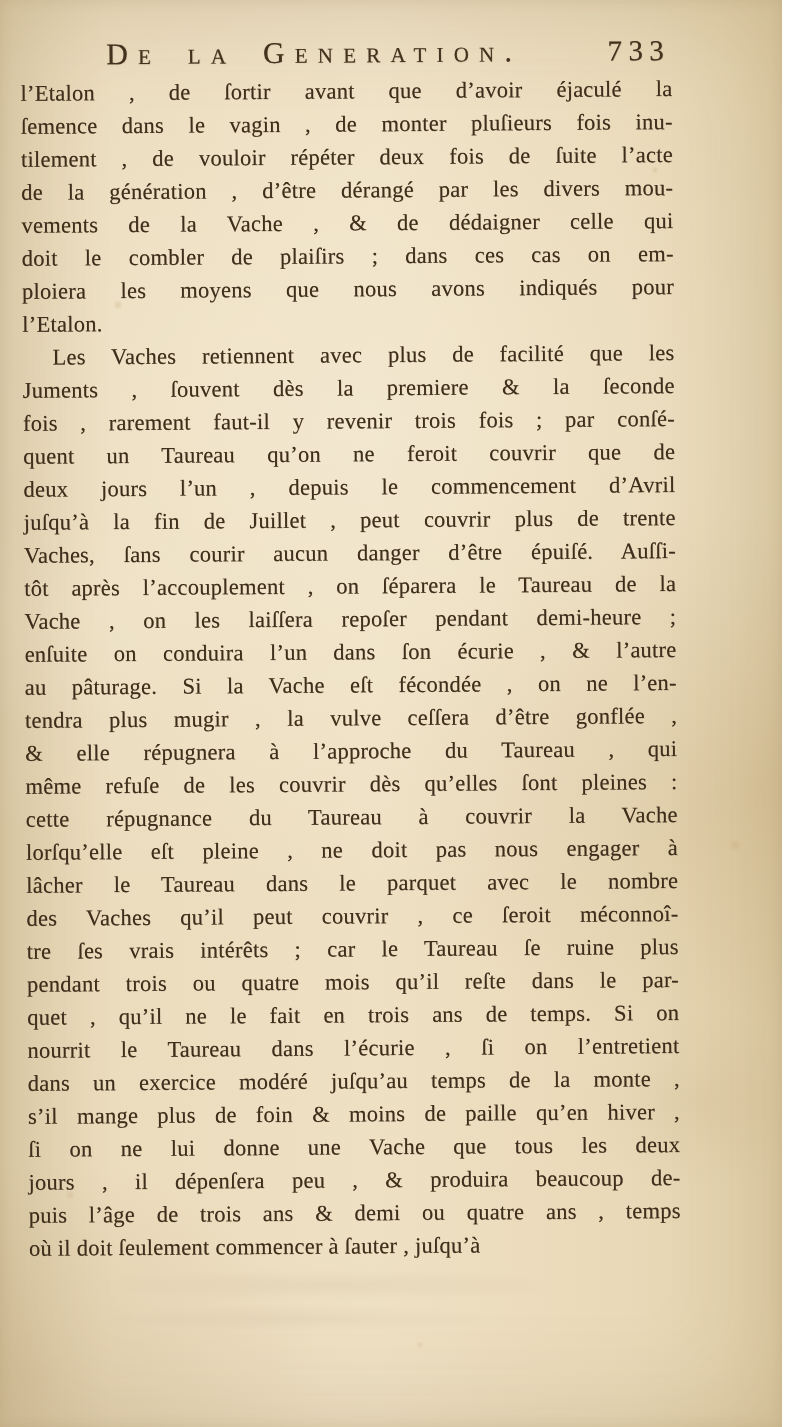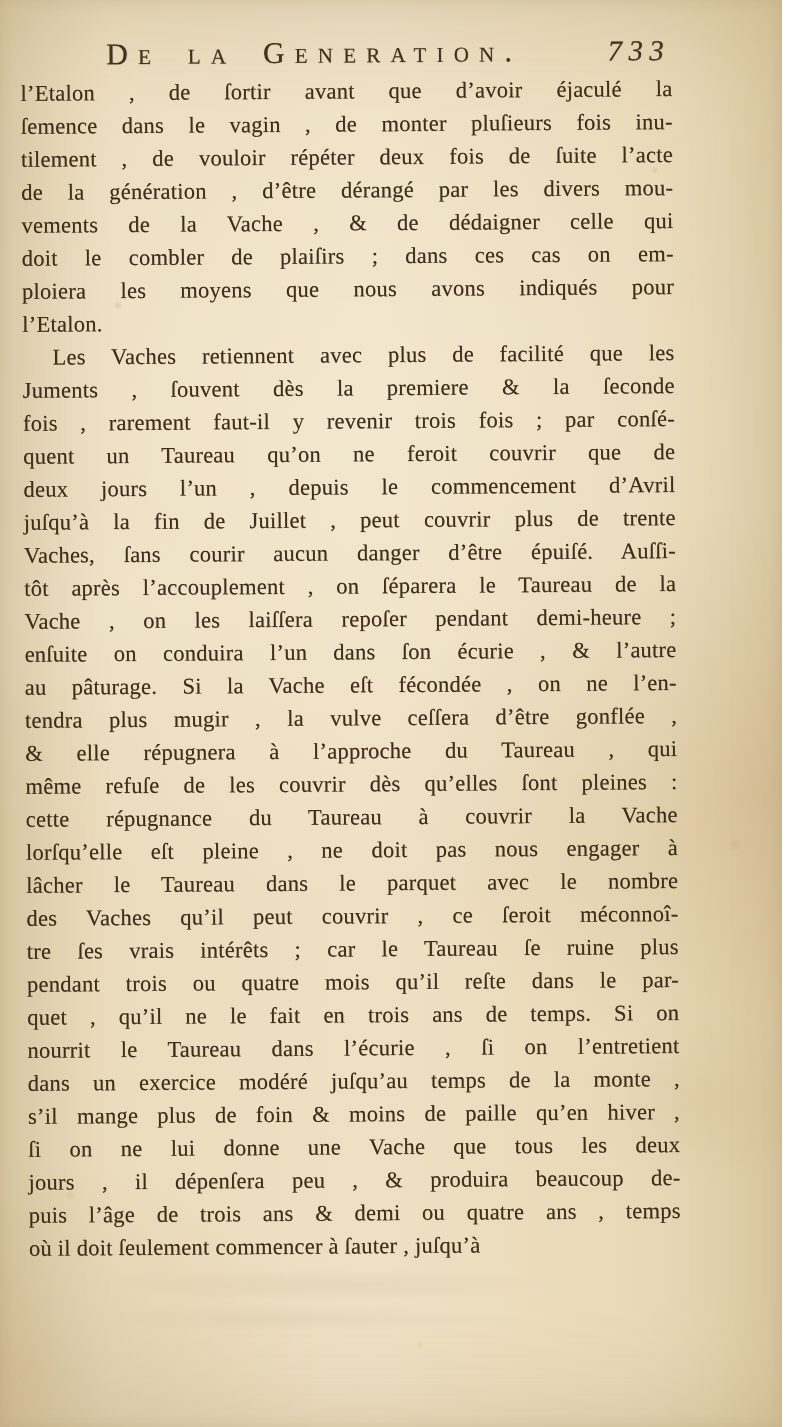--- a/index.html
+++ b/index.html
@@ -70,21 +70,20 @@
     text-shadow: 0.3px 0.3px 0.7px rgba(67, 50, 30, 0.55);
   }
   .page-number {
     position: absolute;
     right: 2px;
     bottom: 2px;
     font-size: 29px;
     line-height: 36px;
     letter-spacing: 0.22em;
     text-shadow: 0.3px 0.3px 0.7px rgba(67, 50, 30, 0.55);
-    font-style: italic;
   }
   .page-body {
     color: #3f2e1b;
   }
   .line {
     font-size: 22.5px;
     line-height: 33px;
     height: 33px;
     text-align: justify;
     text-align-last: justify;

